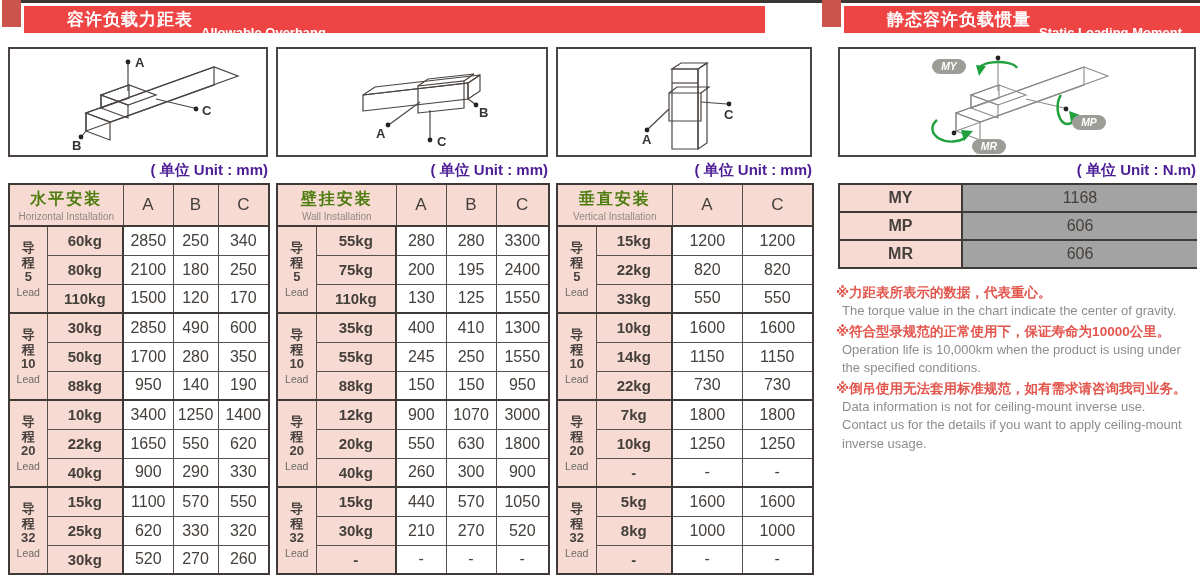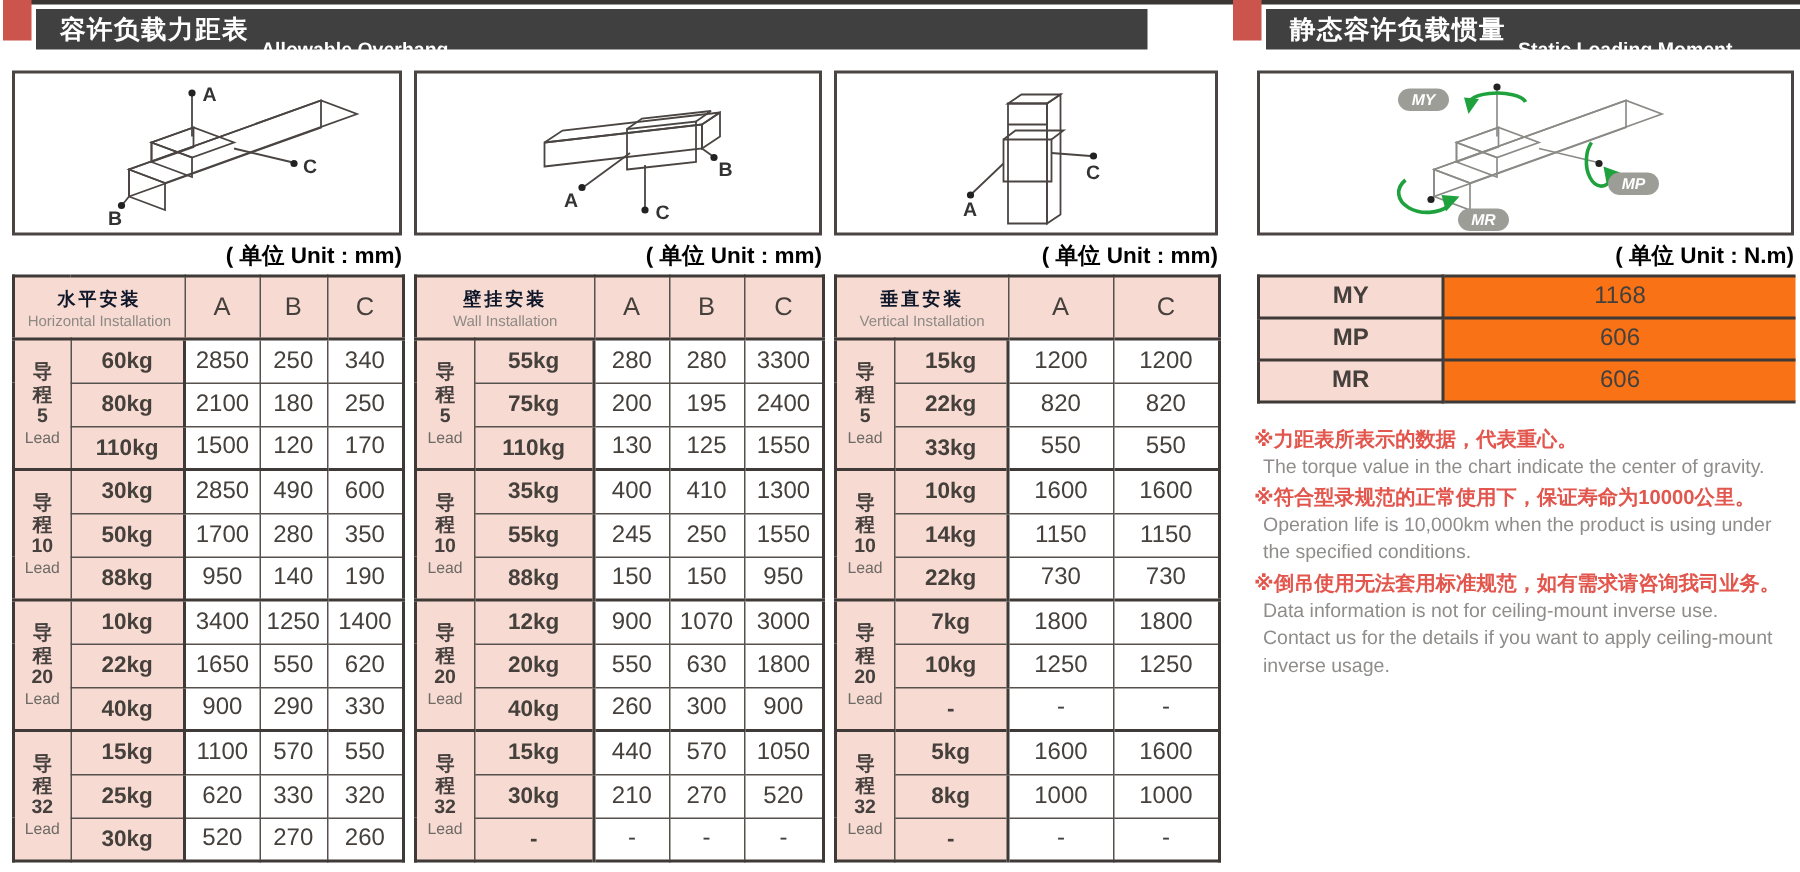--- a/index.html
+++ b/index.html
@@ -1,48 +1,48 @@
 <!DOCTYPE html>
 <html><head>
 <meta charset="utf-8">
 <style>
   * { margin:0; padding:0; box-sizing:border-box; }
   body { font-family:"Liberation Sans","DejaVu Sans",sans-serif; background:#fff; }
   .page { position:relative; width:1200px; height:581px; background:#fff; overflow:hidden; }
 
   .top-rule { position:absolute; left:16px; top:0; width:1184px; height:3px; background:#3a3634; }
   .accent-sq { position:absolute; top:0; width:19px; height:27px; background:#cb554d; }
-  .bar-body { position:absolute; top:0; bottom:0; background:#404040; display:flex; align-items:center; }
+  .bar-body { position:absolute; top:0; bottom:0; background:#ef4444; display:flex; align-items:center;padding-left:27px; }
   .bar-zh { color:#fff; font-size:17px; font-weight:700; letter-spacing:1px; margin-left:16px; }
   .bar-en { color:#fff; font-size:13px; font-weight:600; margin-left:8px; position:relative; top:13px; }
 
   .diagram-panel { position:absolute; top:47px; height:110px; border:2px solid #4a4542; background:#fff; }
-  .unit-label { position:absolute; top:161px; height:20px; text-align:right; font-size:15px; font-weight:600; color:#000000; }
+  .unit-label { position:absolute; top:161px; height:20px; text-align:right; font-size:15px; font-weight:600; color:#4c1d95; }
 
   table.data-table { position:absolute; top:183px; border-collapse:collapse; table-layout:fixed; border:2px solid #3f3a37; }
   table.data-table td { border:1px solid #56514d; text-align:center; vertical-align:middle; color:#45403c; padding:0; }
   table.data-table tr { height:29px; }
   table.data-table tr.head { height:42px; }
   tr.head td { background:#f7dbd2; border-bottom:2px solid #3f3a37; }
   tr.group-start td { border-top:2px solid #3f3a37; }
-  .title-cell .t-zh { font-size:12px; font-weight:700; letter-spacing:2px; color:#0f172a; }
+  .title-cell .t-zh { font-size:16px; font-weight:700; letter-spacing:2px; color:#4d7c0f; }
   .title-cell .t-en { font-size:10px; color:#8e8984; margin-top:1px; letter-spacing:0; }
   .col-h { font-size:17px; font-weight:500; }
   .lead-cell { background:#f7dbd2; }
   .lead-cell .lead-zh { font-size:13px; font-weight:700; line-height:14.5px; color:#46413e; }
   .lead-cell .lead-en { font-size:10.5px; color:#6e6a66; line-height:12px; margin-top:1px; }
   .wt { background:#f7dbd2; font-size:15px; font-weight:700; }
   .val { background:#fff; font-size:16px; font-weight:500; }
   .first-val { border-left:2px solid #3f3a37 !important;margin-top:20px; }
 
   table.moment { position:absolute; left:838px; top:183px; width:358px; border-collapse:collapse; table-layout:fixed; }
   table.moment tr { height:28px; }
   table.moment td { border:2px solid #3f3a37; text-align:center; vertical-align:middle; }
   .m-label { background:#f7dbd2; font-size:16px; font-weight:700; color:#45403c; }
-  .m-val { background:#f97316; font-size:16px; font-weight:500; color:#45403c; border-right:none !important; }
+  .m-val { background:#a3a3a3; font-size:16px; font-weight:500; color:#45403c; border-right:none !important; }
 
   .notes { position:absolute; left:836px; top:283px; width:362px; }
   .note { margin-bottom:1px; }
   .note-zh { color:#e2564d; font-size:13.5px; font-weight:700; line-height:19px; }
   .note-en { color:#8f8d8b; font-size:13px; line-height:18.5px; padding-left:6px; }
 
   svg text { font-family:"Liberation Sans","DejaVu Sans",sans-serif; }
   .pt-label { font-size:13px; font-weight:700; fill:#333; }
   .pill-label { font-size:10.5px; font-weight:700; font-style:italic; fill:#fff; text-anchor:middle; }
 </style>

